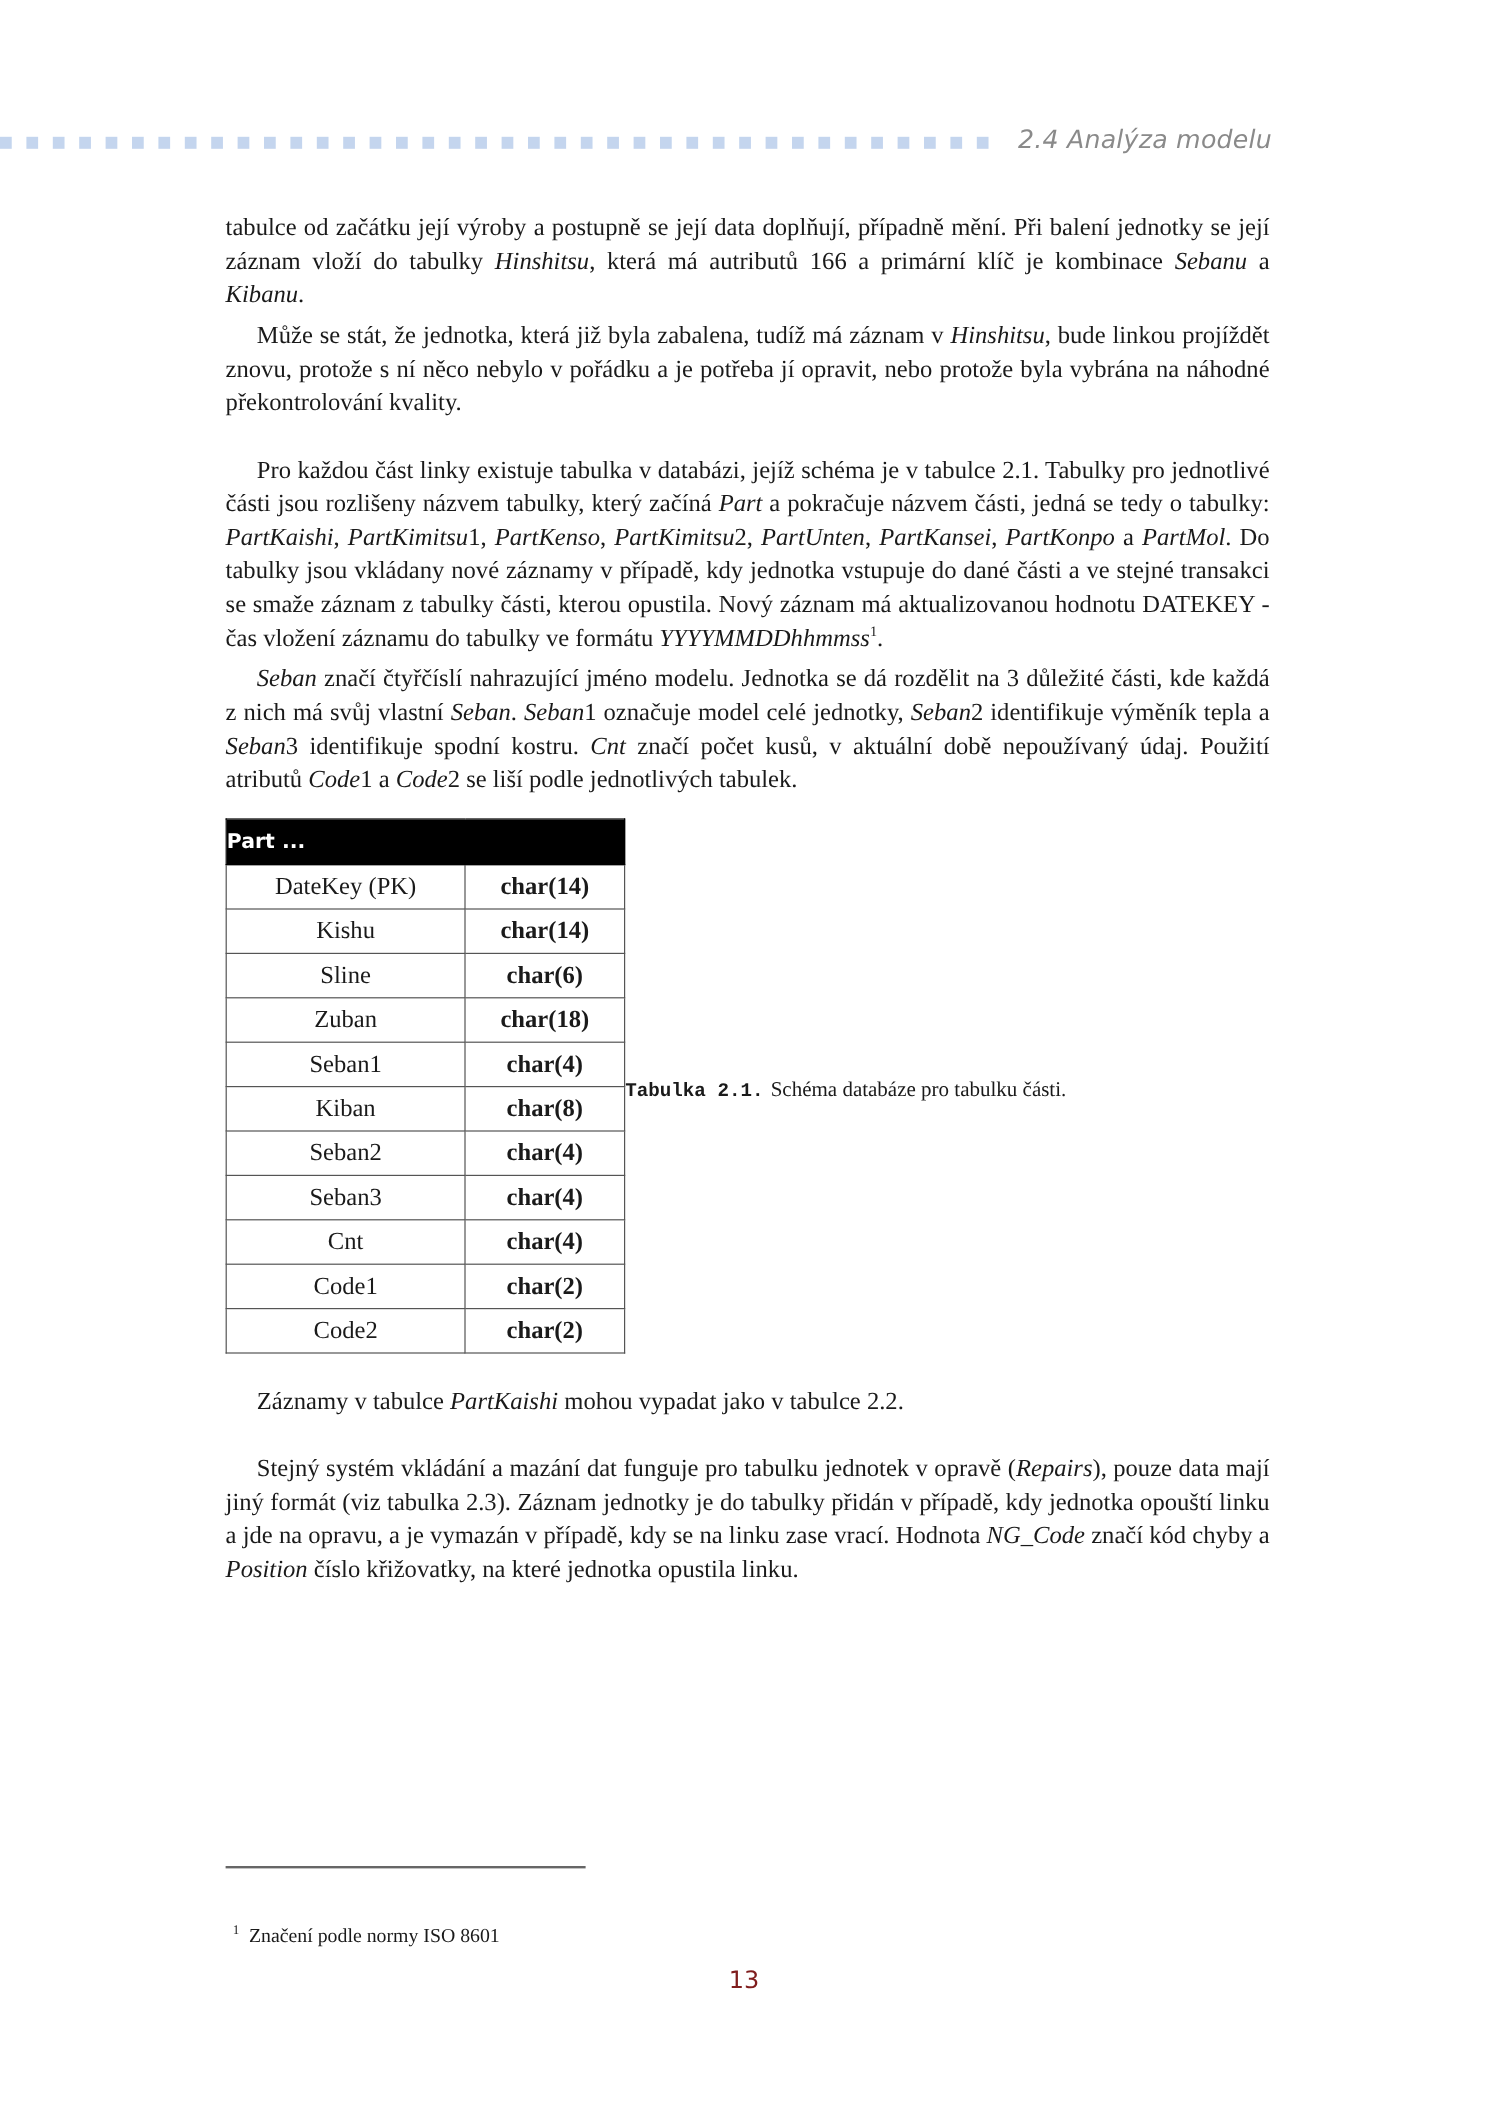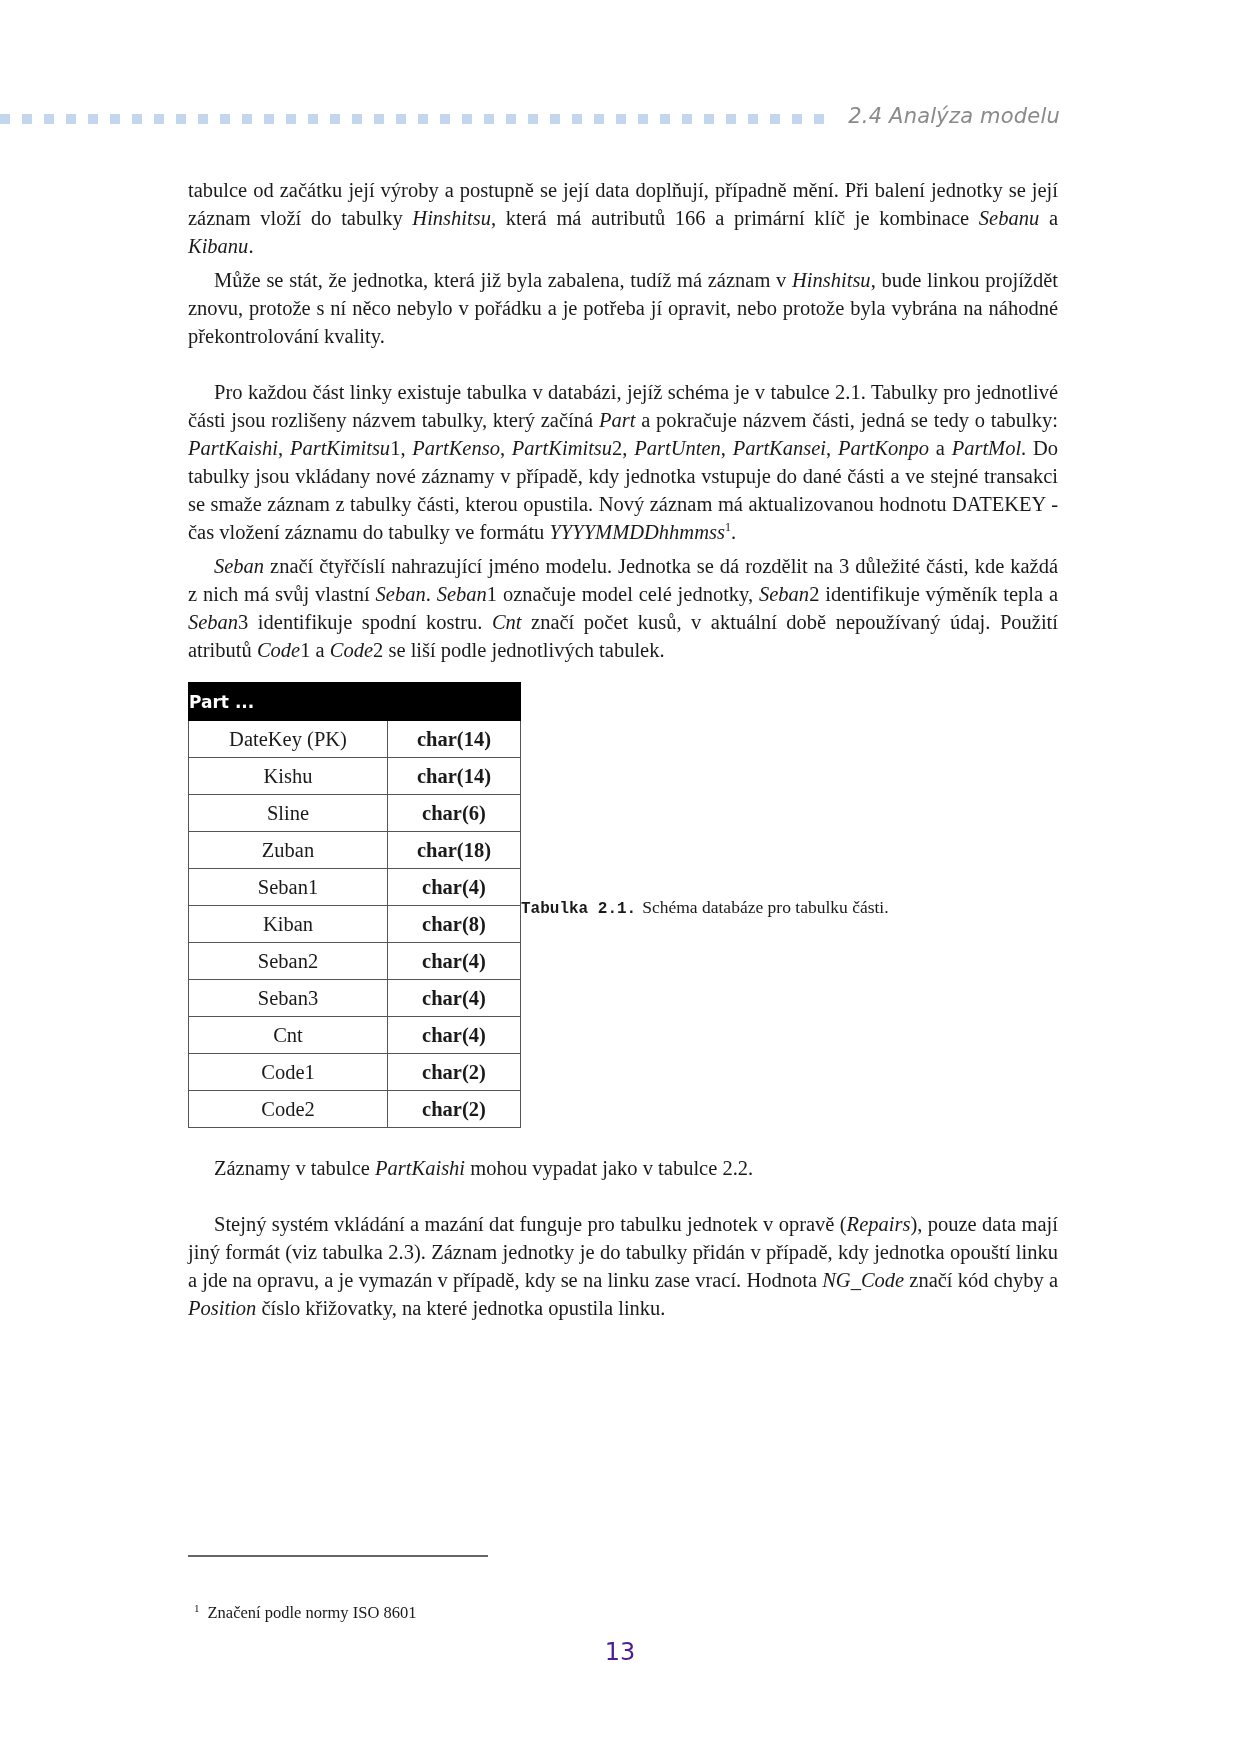--- a/index.html
+++ b/index.html
@@ -25,21 +25,21 @@
                     font-size:17px; height:37px; padding:0; border:1.5px solid #000; }
   table.schema td { border:1.5px solid #555; height:36px; padding:0; text-align:center; }
   table.schema td.c1 { width:198px; }
   table.schema td.c2 { width:132px;font-weight:bold; }
   .caption { margin-top:6px; font-size:17.5px; text-align:center; }
   .caption b { font-family:Liberation Mono, monospace; font-weight:bold; font-size:16px; margin-right:6px; }
   .footnote-rule { position:absolute; left:188px; top:1555px; width:300px; height:1.5px; background:#666; }
   .footnote { position:absolute; left:194px; top:1565px; font-family:"Liberation Serif", serif; font-size:16.5px;margin-top:38px; }
   .footnote sup { font-size:11px; margin-right:8px; }
   .page-number { position:absolute; left:0; width:1240px; top:1638px; text-align:center;
-                 font-family:"DejaVu Sans", sans-serif; font-size:24px; color:#4c1d95; }
+                 font-family:"DejaVu Sans", sans-serif; font-size:20px; color:#7f1d1d; }
 </style>
 </head>
 <body>
 
 <div class="header">
   <div class="dots"></div>
   <div class="running-head">2.4 Analýza modelu</div>
 </div>
 
 <div class="content">

